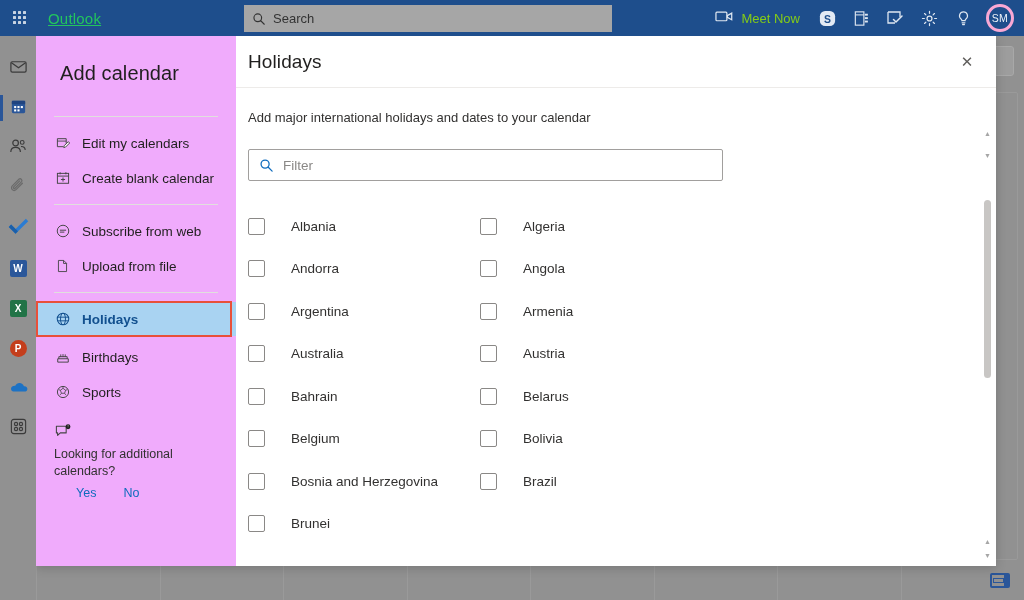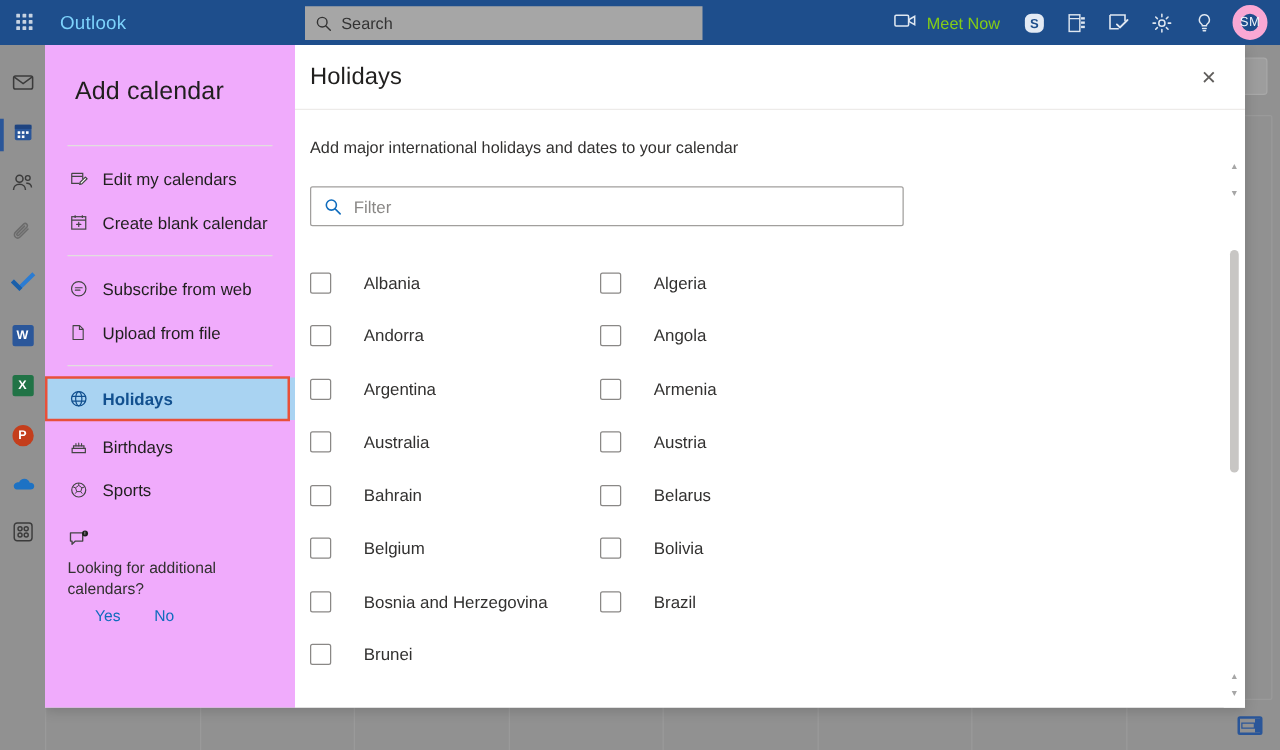--- a/index.html
+++ b/index.html
@@ -19,43 +19,43 @@
   .waffle {
     width: 40px; height: 36px; display: flex; align-items: center; justify-content: center;
   }
   .waffle-grid {
     width: 14px; height: 14px;
     display: grid; grid-template-columns: repeat(3, 3px); grid-template-rows: repeat(3, 3px);
     gap: 2px;
   }
   .waffle-grid i { background: #c7d3e2; border-radius: 0.5px; display:block; }
   .brand {
-    color: #7dd3fc; font-size: 15px; letter-spacing: .2px; margin-left: 8px;
+    color: #22c55e; font-size: 15px; letter-spacing: .2px; margin-left: 8px; text-decoration: underline;
   }
   .searchwrap {
-    position: absolute; left: 244px; top: 5px; width: 318px; height: 27px;
+    position: absolute; left: 244px; top: 5px; width: 368px; height: 27px;
   }
   .searchbox {
     width: 100%; height: 100%; background: #a6a6a6;
     display: flex; align-items: center; padding: 0 8px; border: none;
   }
   .searchbox .mag { margin-right: 7px; flex: 0 0 auto; line-height:0; }
   .searchbox .ph { color: #333333; font-size: 13px; }
 
   .suite-right {
     position: absolute; right: 0; top: 0; height: 36px; display: flex; align-items: center;
   }
   .meetnow { display: flex; align-items: center; gap: 7px; padding: 0 10px; height: 36px; }
   .meetnow .lbl { color: #84cc16; font-size: 13px; }
   .sicon {
     width: 34px; height: 36px; display: flex; align-items: center; justify-content: center;
   }
   .avatar {
     width: 28px; height: 28px; border-radius: 50%;
-    border: 7px solid #f9a8d4; color: #eef3f9; font-size: 10.5px;
+    border: 3px solid #f9a8d4; color: #eef3f9; font-size: 10.5px;
     display: flex; align-items: center; justify-content: center;
     margin: 0 10px 0 6px; letter-spacing: .3px;
   }
 
   
   .rail {
     position: absolute; left: 0; top: 36px; width: 36px; height: 564px;
     background: #919191; z-index: 30;
     display: flex; flex-direction: column; align-items: center; padding-top: 12px;
   }

